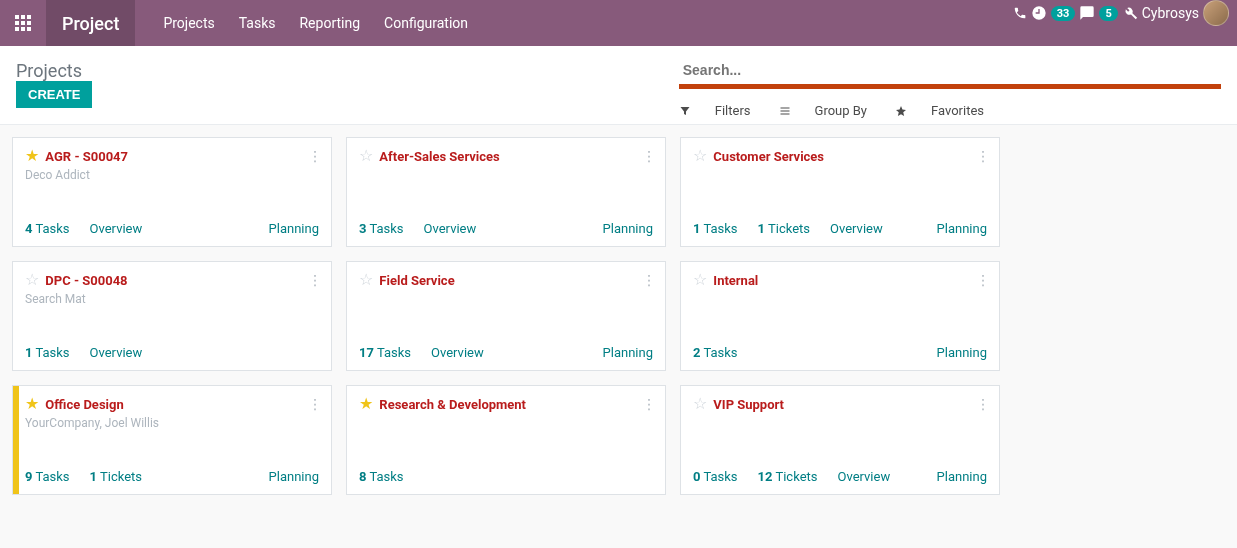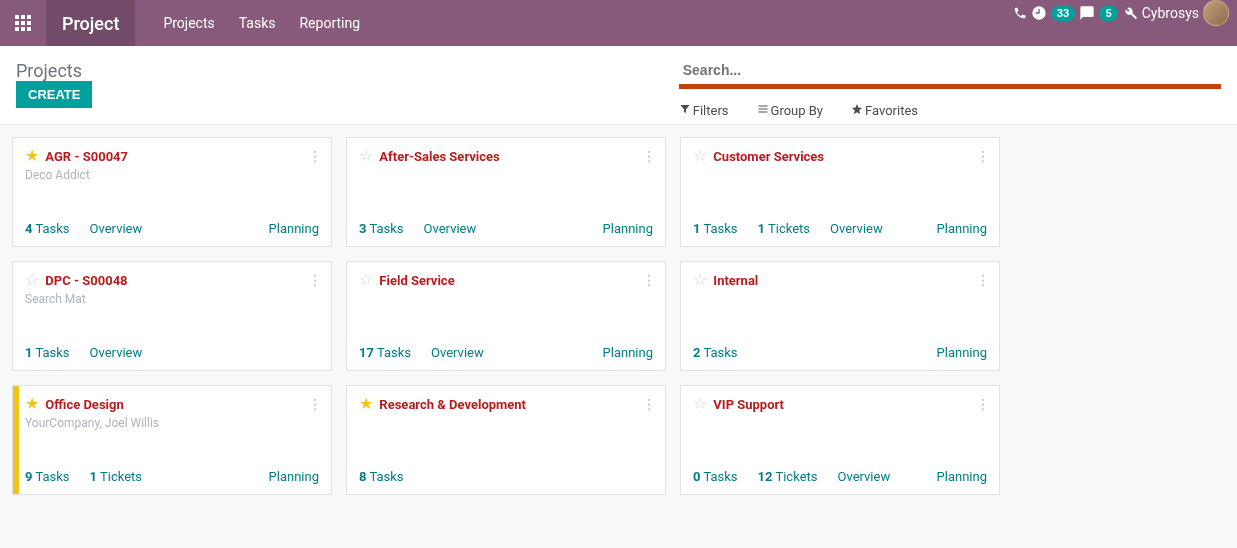--- a/index.html
+++ b/index.html
@@ -15,21 +15,21 @@
 .badge { background: #00A09D; color: #fff; border-radius: 9px; padding: 1px 6px; font-size: 11px; font-weight: bold; }
 .avatar { width: 26px; height: 26px; border-radius: 50%; background: linear-gradient(135deg,#c9a17a,#8a6a4a); display: inline-block; border: 1px solid rgba(255,255,255,.3); }
 
 .controlbar { background: #fff; padding: 10px 16px 6px; display: flex; flex-wrap: wrap; align-items: flex-start; border-bottom: 1px solid #e9ecef; }
 .leftcol { flex: 0 0 55%; }
 .rightcol { flex: 0 0 45%; }
 .breadcrumb { color: #6c757d; font-size: 18px; padding-top: 4px; }
 .btn-create { background: #00a09d; color: #fff; border: none; padding: 6px 12px; font-weight: bold; font-size: 13px; text-transform: uppercase; cursor: pointer; margin-bottom: 8px; }
 .search { width: 100%; border: none; border-bottom: 5px solid #c2410c; font-size: 14px; padding: 6px 4px; outline: none; font-weight: bold; }
 .searchrow { display: flex; gap: 28px; margin-top: 14px; color: #4c4c4c; font-size: 13px; }
-.searchopt { display: inline-flex; align-items: flex-start; gap: 2px; cursor: pointer; }
+.searchopt { display: inline-flex; align-items: center; gap: 24px; cursor: pointer; }
 
 .kanban { padding: 12px 12px; display: flex; flex-wrap: wrap; gap: 14px; align-content: flex-start; }
 .card { background: #fff; border: 1px solid #dee2e6; width: 320px; height: 110px; display: flex; flex-direction: column; position: relative; }
 .card.highlight::before { content: ""; position: absolute; left: 0; top: 0; bottom: 0; width: 6px; background: #f0c419; }
 .card-body { padding: 10px 12px 0 12px; display: flex; flex-direction: column; gap: 4px; }
 .title-row { display: flex; align-items: center; gap: 6px; }
 .title { font-weight: bold; font-size: 13px; color: #b91c1c; }
 .sub { color: #adb5bd; font-size: 12px; }
 .kebab { position: absolute; top: 10px; right: 10px; color: #adb5bd; cursor: pointer; font-size: 14px; letter-spacing: -1px; }
 .star { cursor: pointer; font-size: 16px; line-height: 1; }
@@ -56,20 +56,21 @@
         <rect x="0" y="12" width="4" height="4"></rect>
         <rect x="6" y="12" width="4" height="4"></rect>
         <rect x="12" y="12" width="4" height="4"></rect>
       </svg>
   </div>
   <div class="brand">Project</div>
   <nav class="menu">
     <a>Projects</a>
     <a>Tasks</a>
     <a>Reporting</a>
+    <a>Configuration</a>
   </nav>
   <div class="right">
     <div class="rightitem">
       <svg class="icon" width="14" height="14" viewBox="0 0 24 24">
           <path d="M6.6 10.8c1.4 2.8 3.8 5.1 6.6 6.6l2.2-2.2c.3-.3.7-.4 1-.2 1.2.4 2.5.6 3.8.6.6 0 1 .4 1 1V20c0 .6-.4 1-1 1C10.6 21 3 13.4 3 4c0-.6.4-1 1-1h3.4c.6 0 1 .4 1 1 0 1.3.2 2.6.6 3.8.1.4 0 .8-.2 1l-2.2 2z"></path>
         </svg>
     </div>
     <div class="rightitem">
       <svg class="icon" width="16" height="16" viewBox="0 0 24 24">
           <path d="M12 2a10 10 0 100 20 10 10 0 000-20zm1 11H7v-2h4V6h2v7z"></path>

